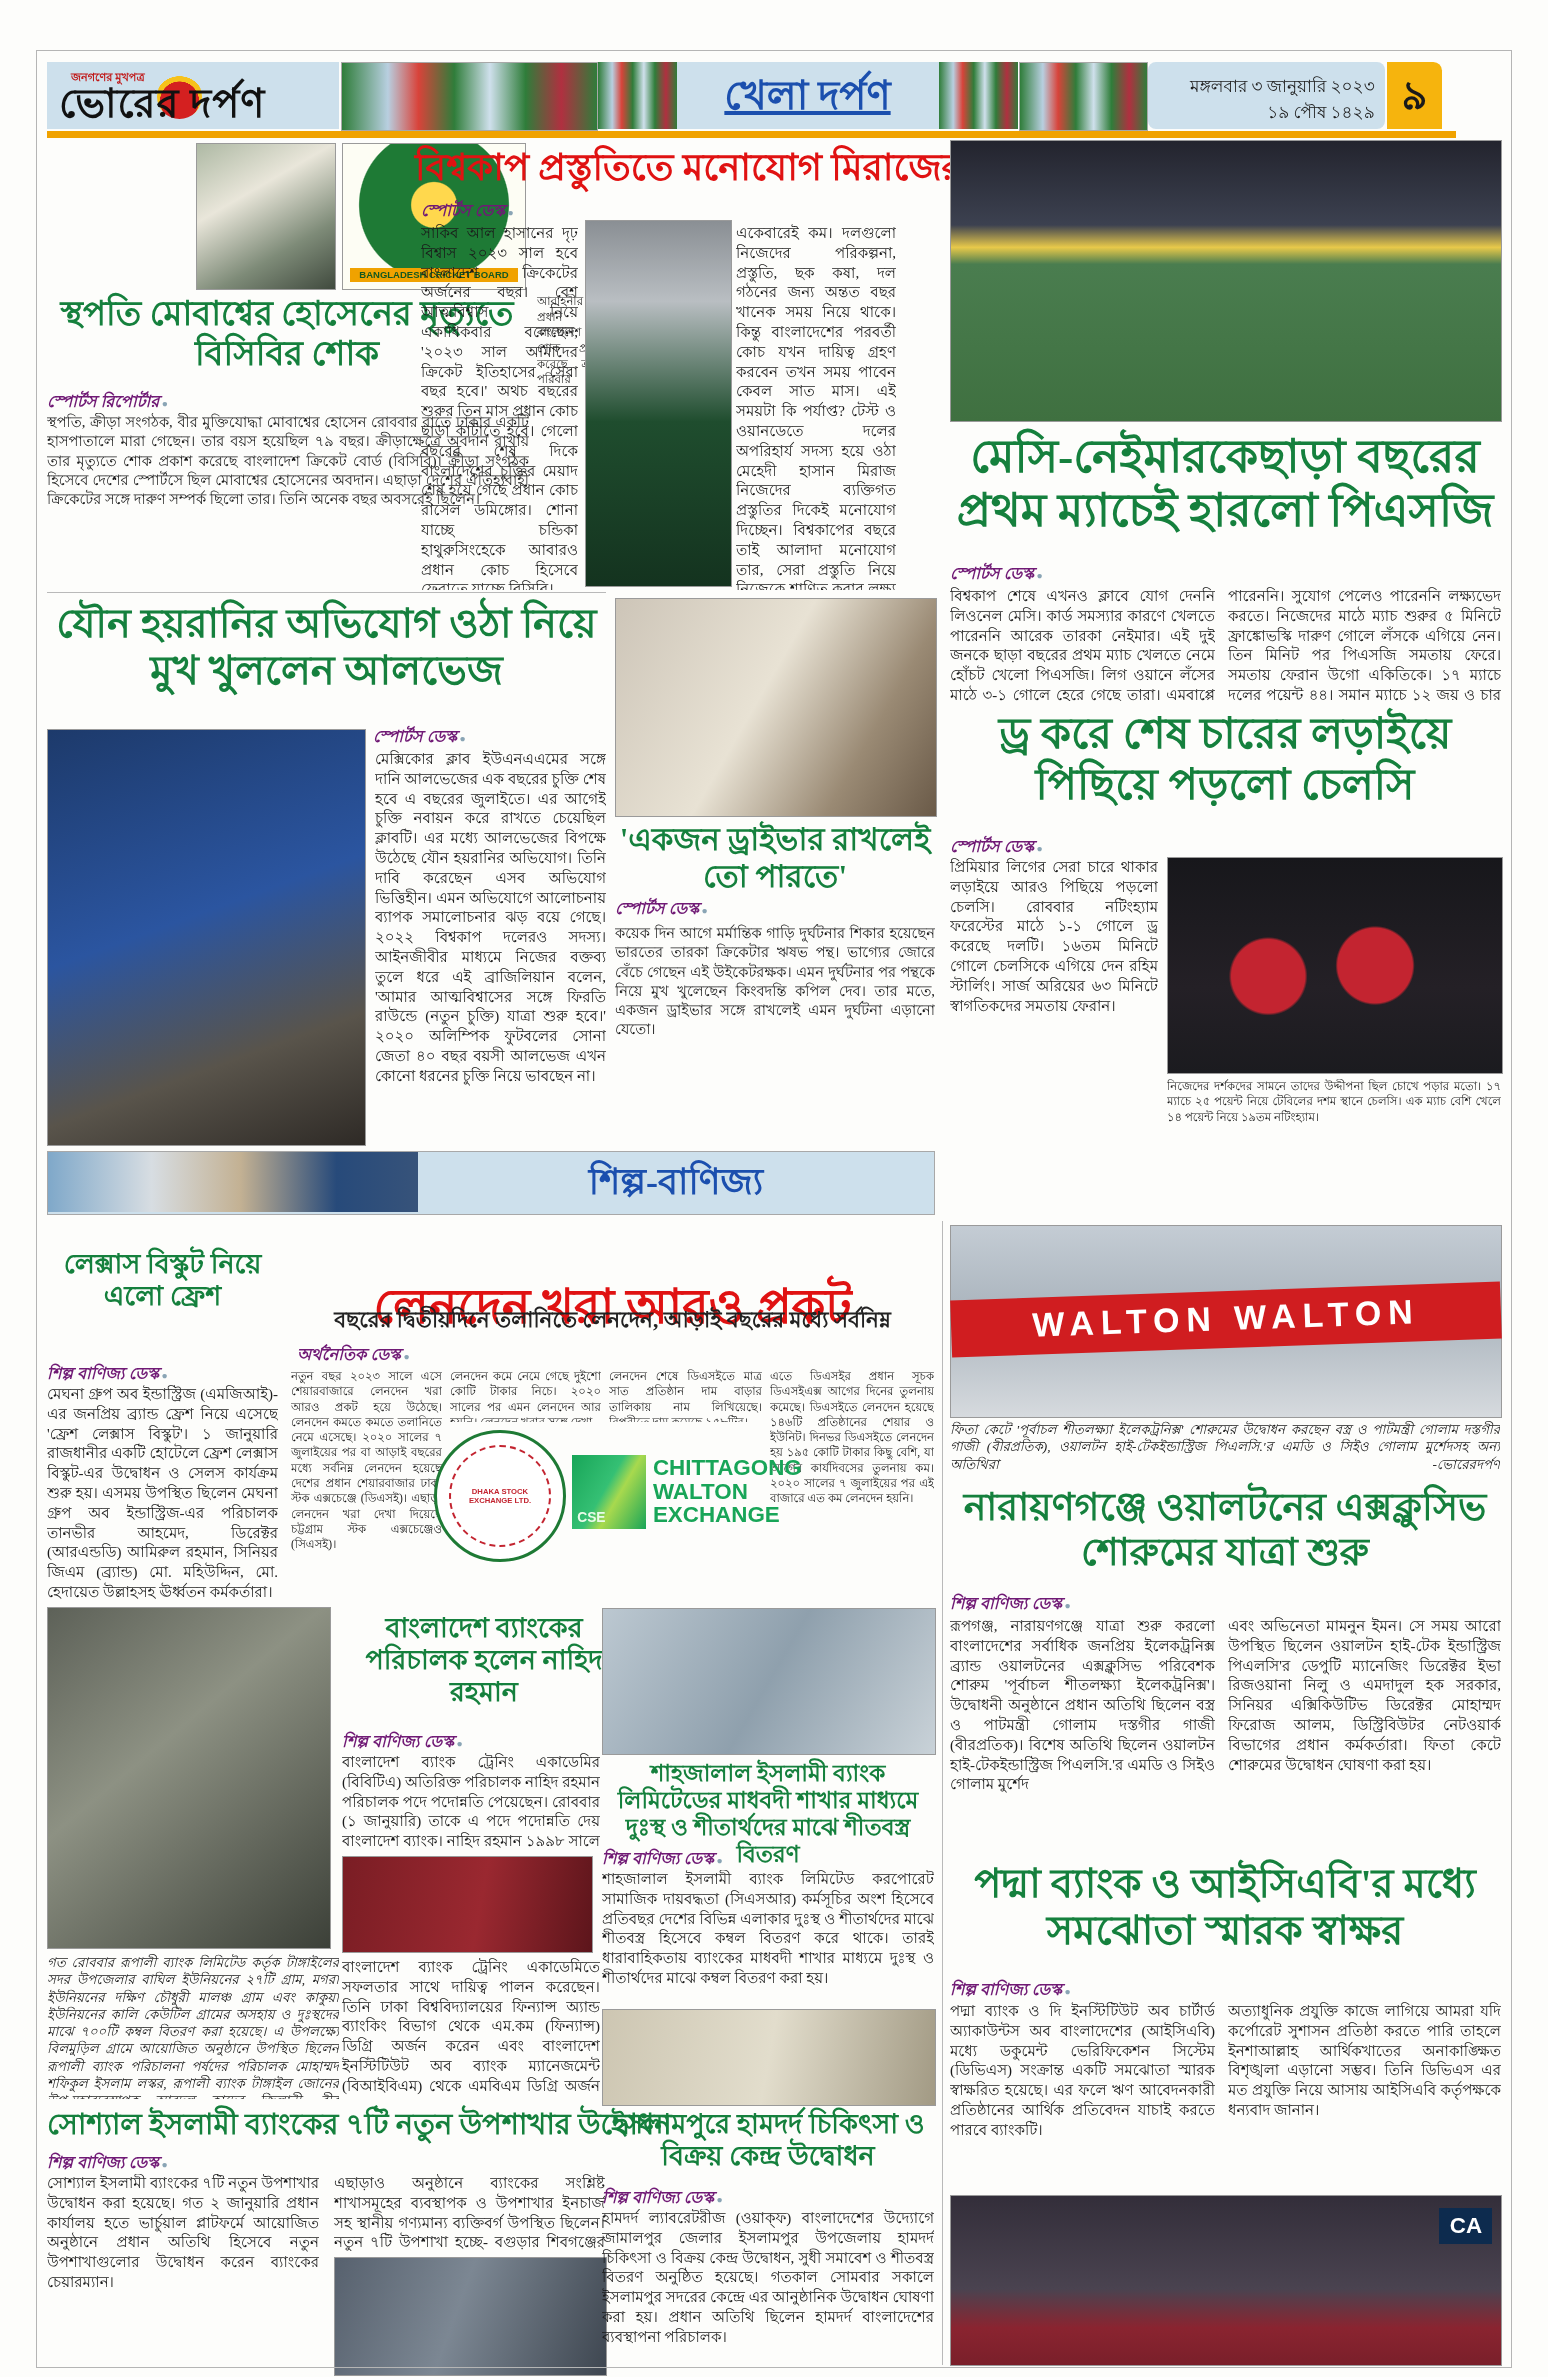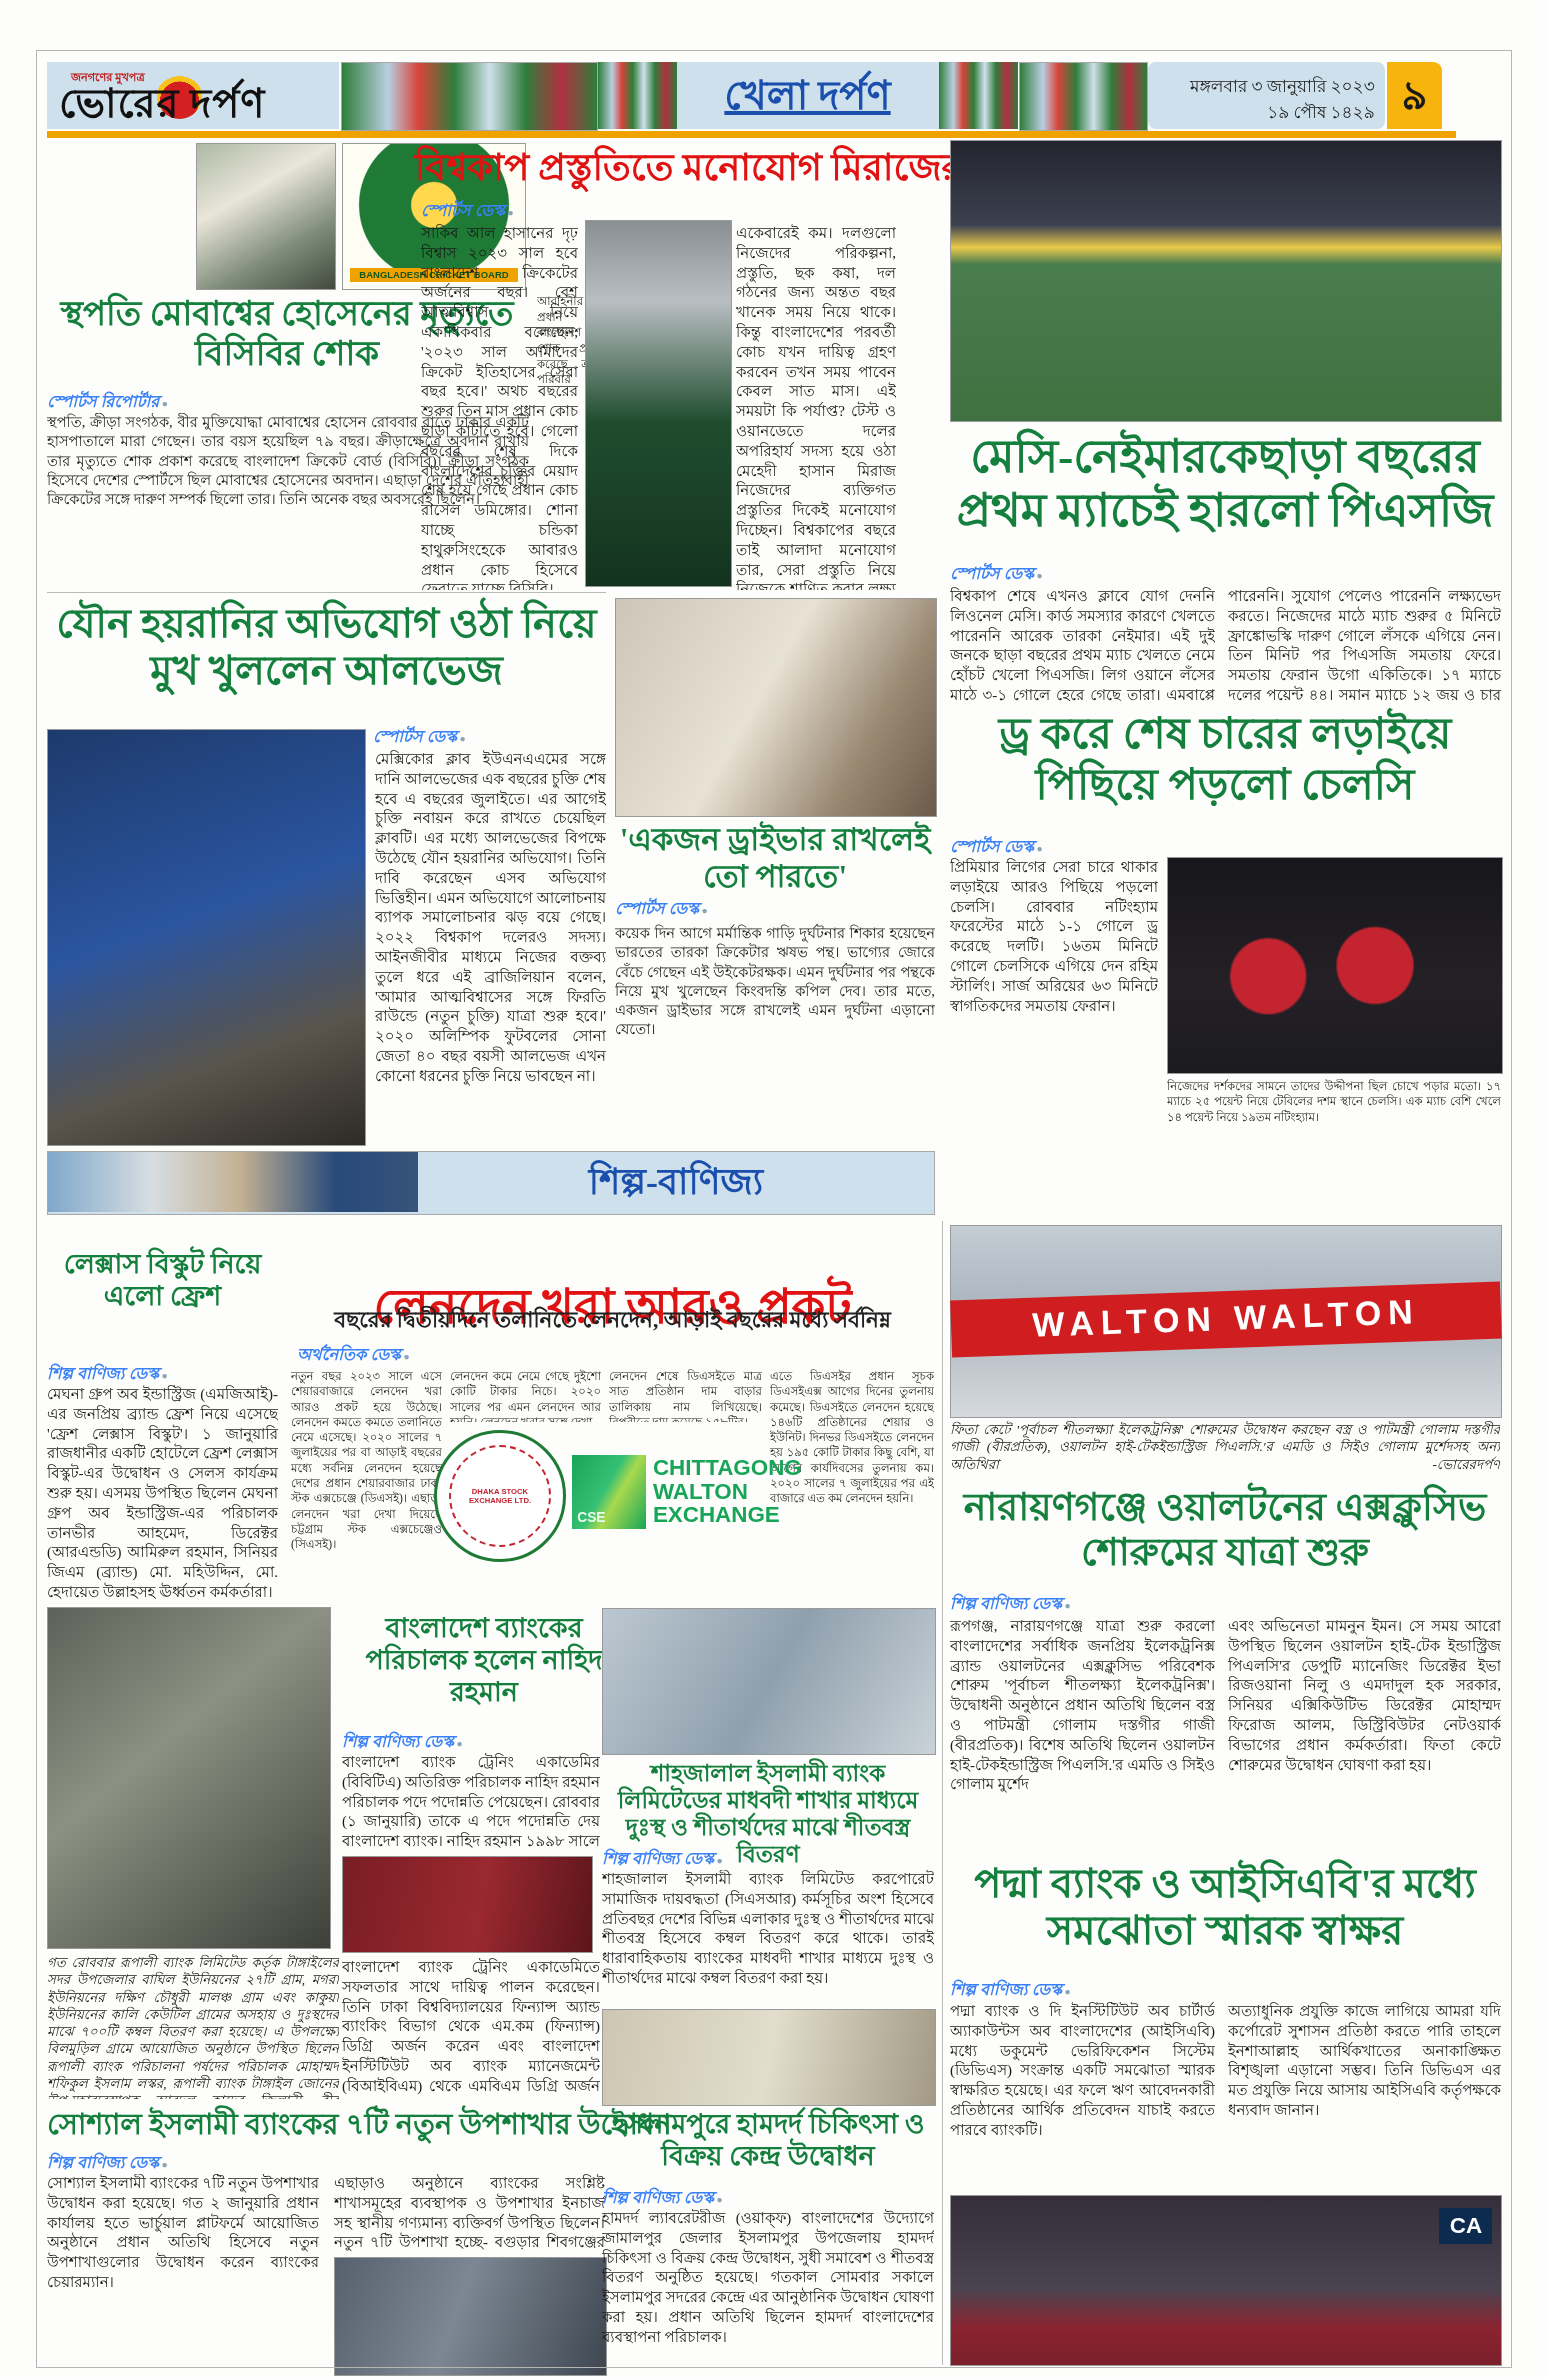--- a/index.html
+++ b/index.html
@@ -14,21 +14,21 @@
   .sun{position:absolute;width:45px;height:45px;border-radius:50%;
        background:radial-gradient(circle at 50% 60%,#d42020 55%,#f7c21a 56%,#f7c21a 70%,transparent 71%);}
   .khela{color:#1b4fae;font-weight:bold;font-size:40px;text-align:center;line-height:67px;text-decoration:underline;}
   .dateline{font-size:17px;text-align:right;line-height:1.5;padding:12px 10.3px 0 0;color:#222;}
   .pagetab{background:#f6b40d;text-align:center;font-size:40px;font-weight:bold;line-height:67px;border-radius:0 8.6px 0 0;}
   .orange-rule{background:#f0a200;}
   .collage{background:linear-gradient(90deg,#2f7d3a 0%,#b8cfe0 18%,#d8433a 30%,#2f7d3a 44%,#cfe0ec 58%,#2f7d3a 72%,#b03040 86%,#2f7d3a 100%);}
   
   .hl{font-weight:bold;text-align:center;line-height:1.18;color:#15803d;}
   .hl-red{color:#e01212;}
-  .byline{font-weight:bold;font-style:italic;font-size:16.3px;color:#3b82f6;}
+  .byline{font-weight:bold;font-style:italic;font-size:16.3px;color:#701a75;}
   .byline::after{content:" \25CF";font-size:10.3px;color:#8aa5b5;font-style:normal;}
   .body-txt{font-size:14.6px;text-align:justify;line-height:1.32;}
   .small-txt{font-size:15px;}
   .tiny-txt{font-size:11.6px;}
   .caption{font-size:13.3px;font-style:italic;text-align:justify;line-height:1.3;}
   .photo{background-size:cover;border:0.9px solid #9a9a9a;}
   
   .ph-portrait{background:linear-gradient(150deg,#aeb9a4 0%,#e9e6da 35%,#7e8b78 70%,#404a3e 100%);}
   .ph-bcb{background:radial-gradient(circle at 50% 42%,#ffd84d 0 18%,#1e7a35 19% 60%,#fdfdf4 61%);}
   .bcb-banner{position:absolute;bottom:6.9px;left:4%;width:92%;background:#f0a200;color:#14581f;

